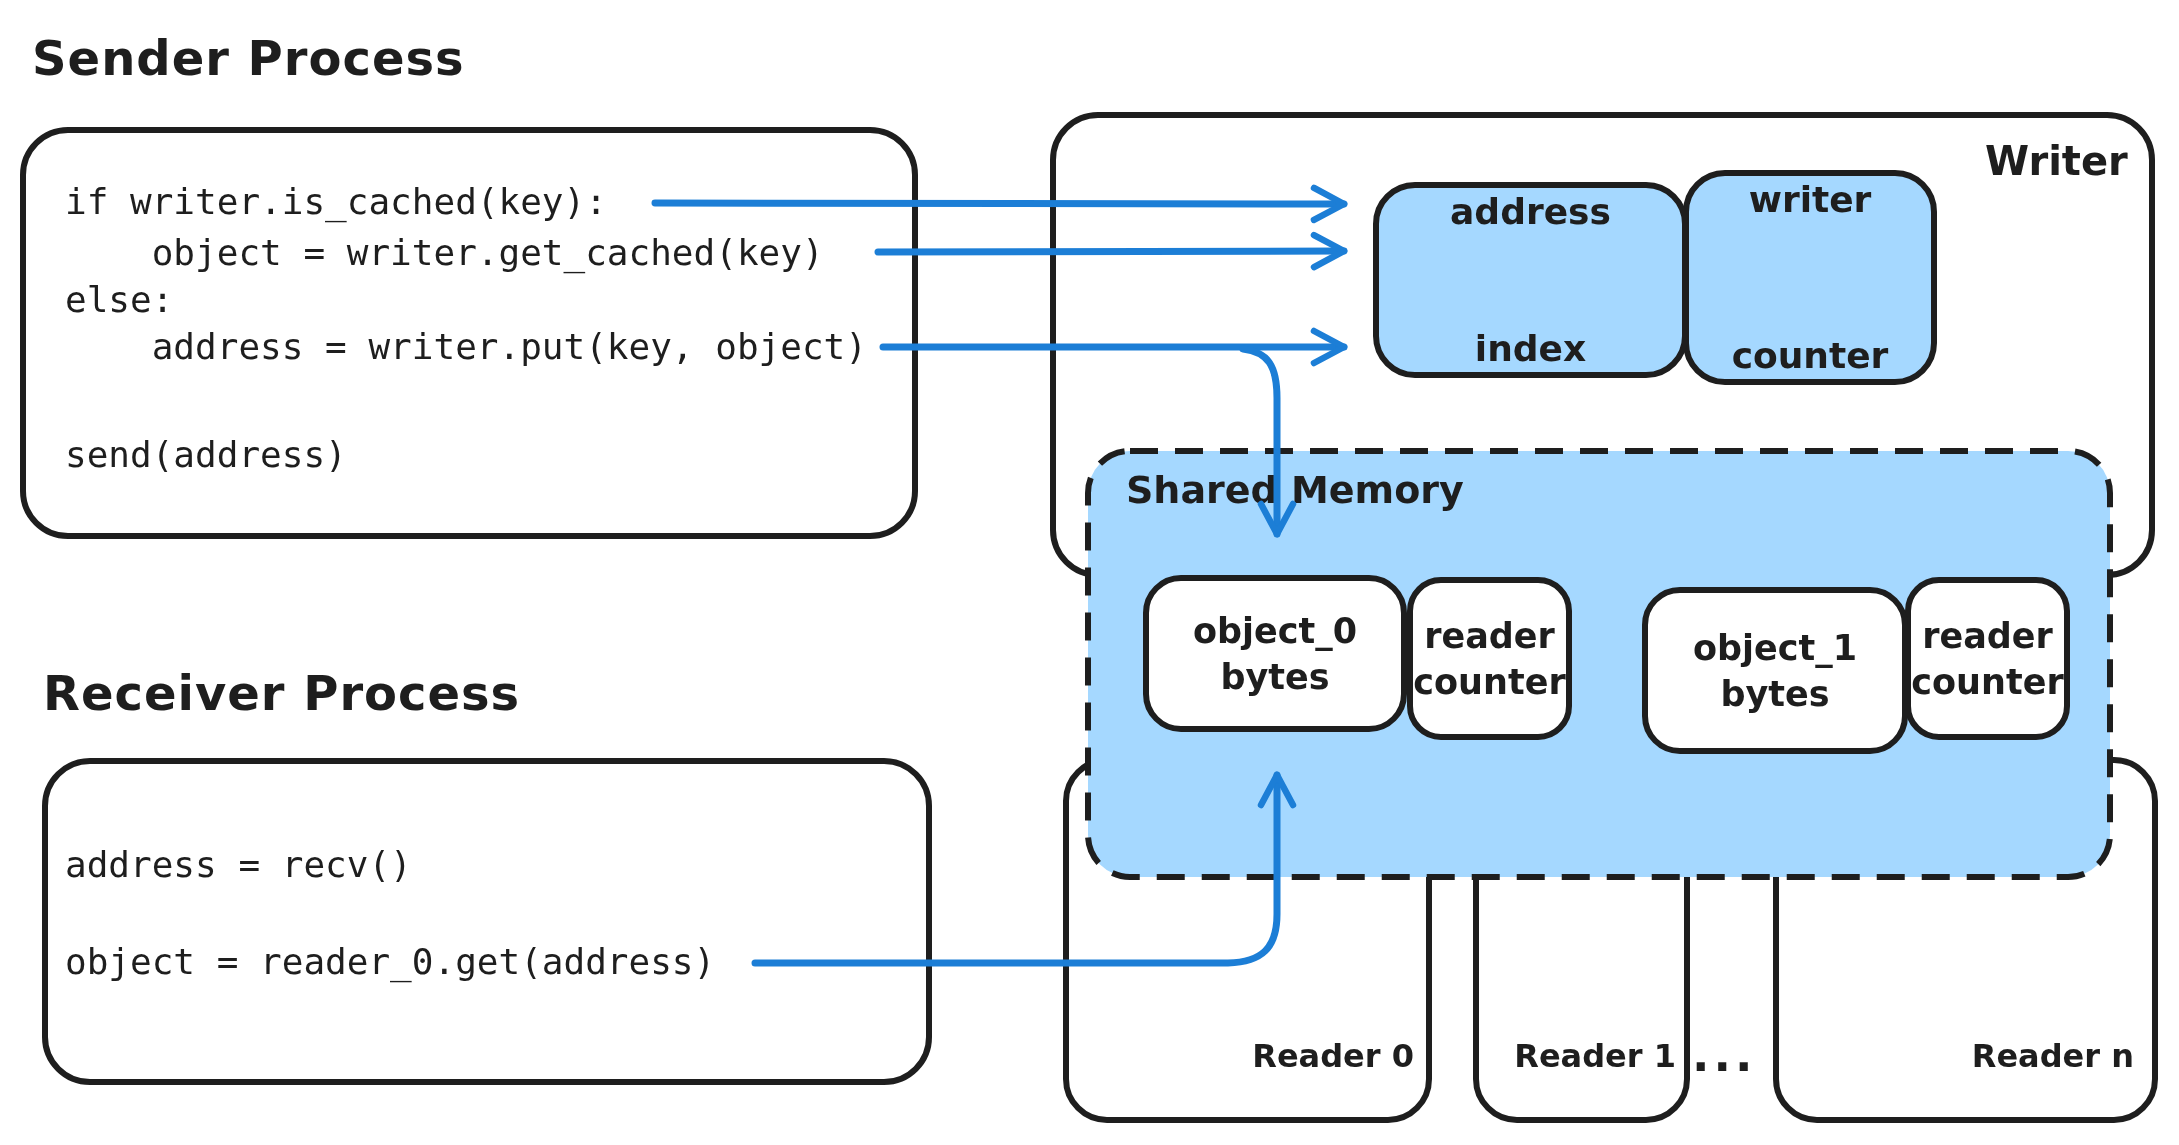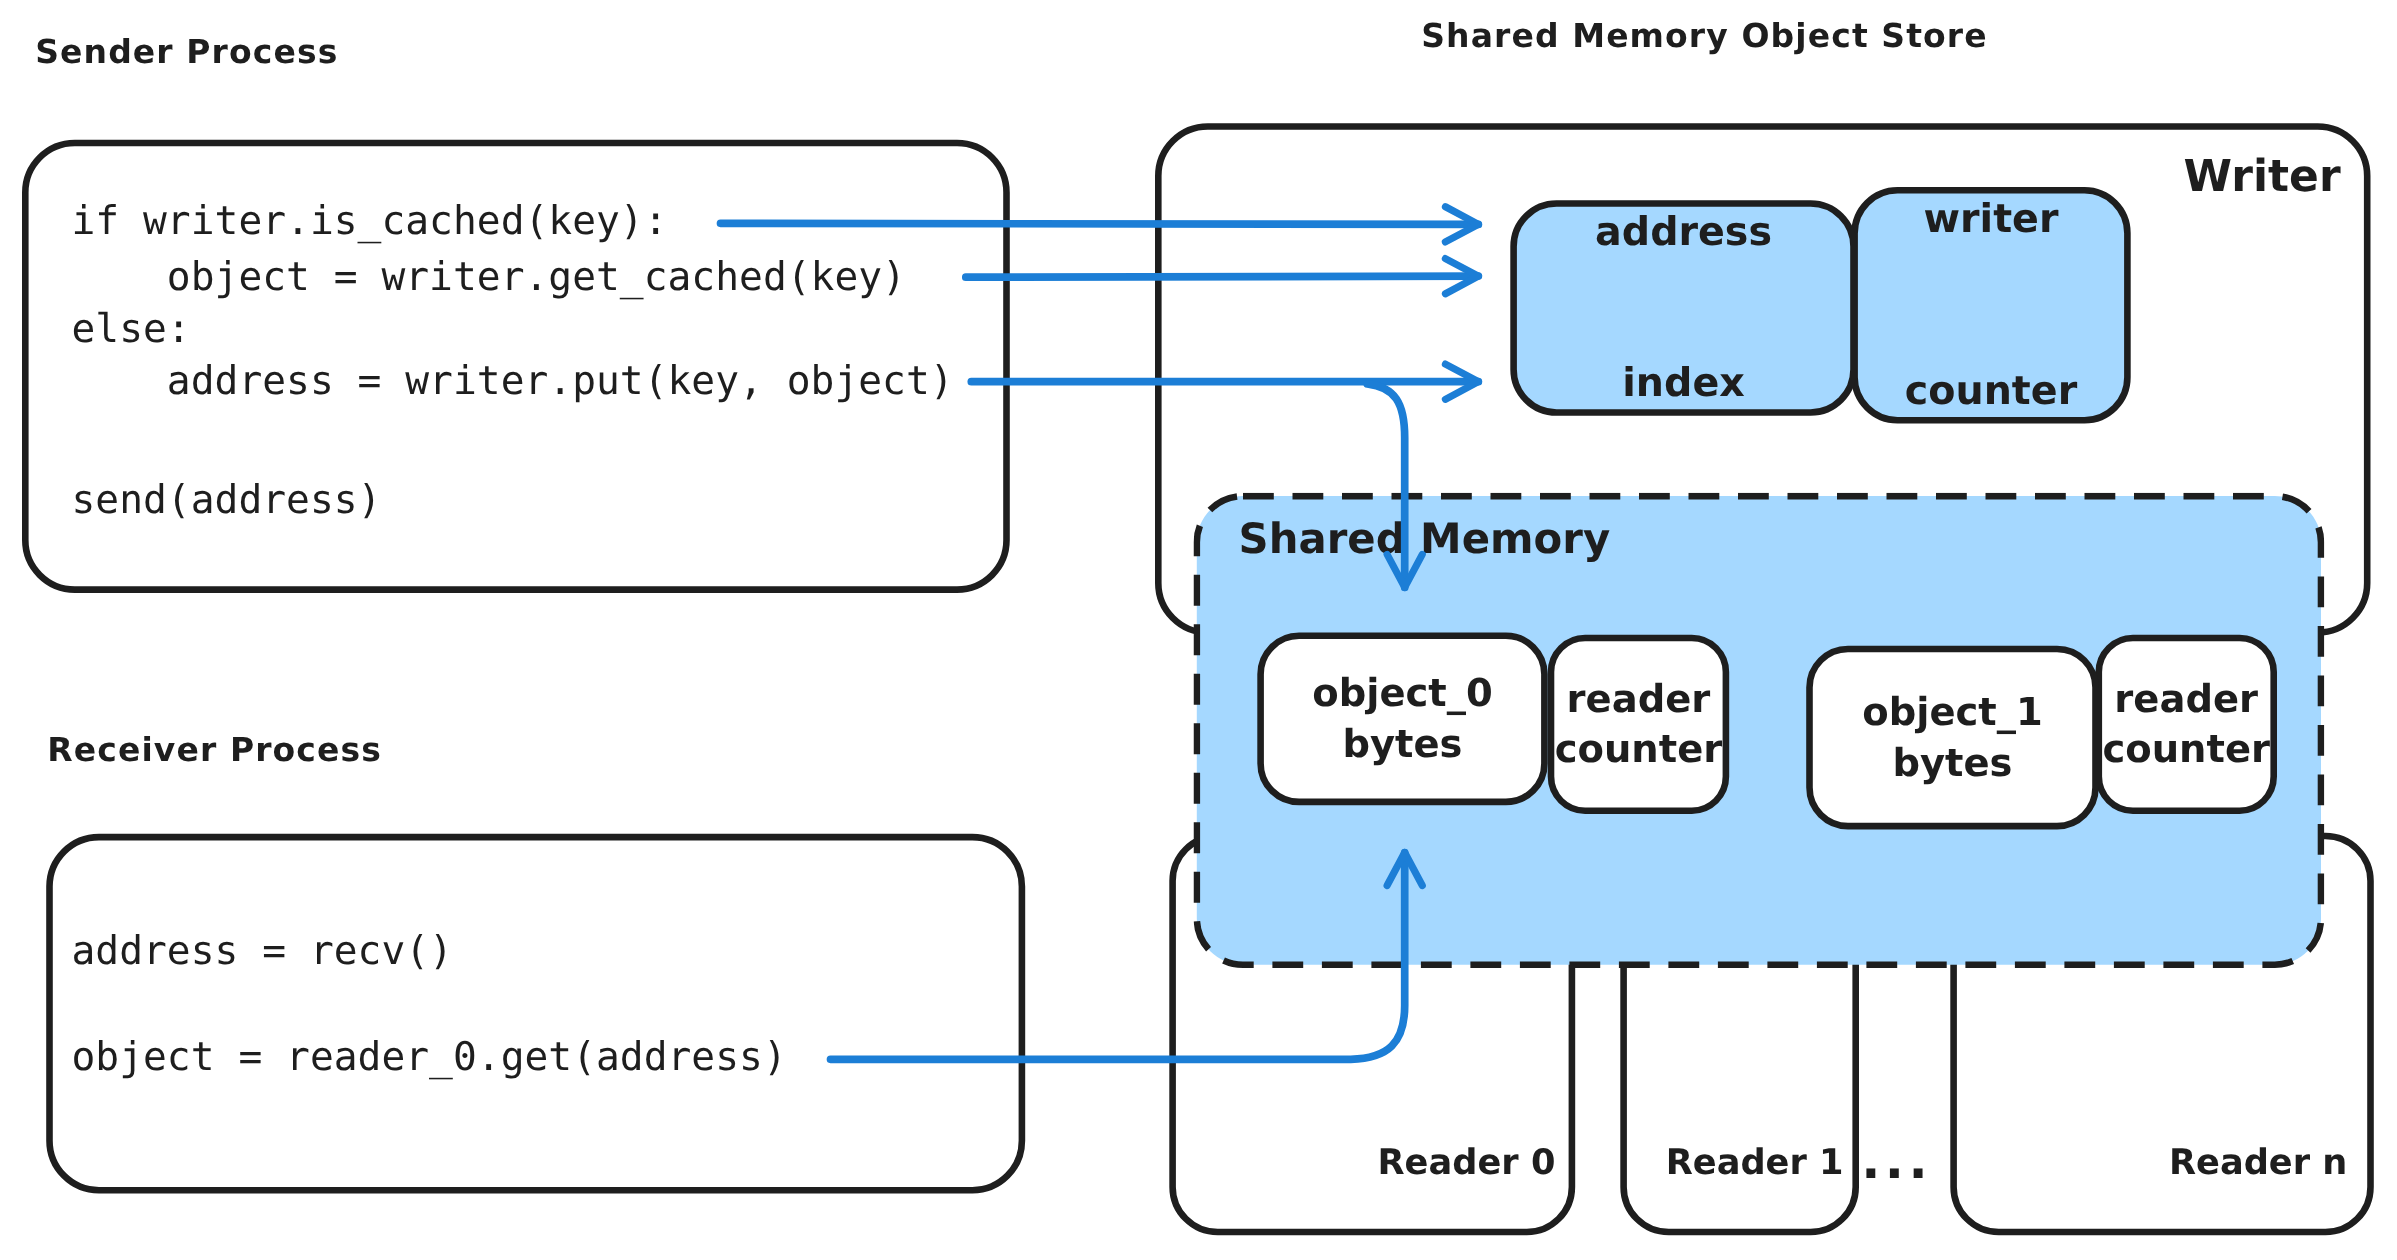--- a/index.html
+++ b/index.html
@@ -3,21 +3,21 @@
 <meta charset="utf-8">
 <style>
   :root { --stroke:#1e1e1e; --blue_fill:#a5d8ff; --arrow:#1c7ed6; --bg:#ffffff; }
   * { margin:0; padding:0; box-sizing:border-box; }
   body { background:var(--bg); }
   #canvas {
     position:relative; width:2179px; height:1145px; background:var(--bg);
     font-family:"DejaVu Sans", sans-serif; color:var(--stroke); overflow:hidden;
   }
   .abs { position:absolute; }
-  .title { font-size:30px; font-weight:600; letter-spacing:1px; white-space:nowrap; }
+  .title { font-size:48px; font-weight:600; letter-spacing:1px; white-space:nowrap; }
   .box { position:absolute; background:#fff; border:6px solid var(--stroke); border-radius:48px; }
   .codeline {
     position:absolute; left:65px; white-space:pre;
     font-family:"DejaVu Sans Mono", monospace; font-size:36px; line-height:46px; font-weight:500;
   }
   
   .sender-box   { left:20px;  top:127px; width:898px; height:412px; }
   .receiver-box { left:42px;  top:758px; width:890px; height:327px; }
   .sender-title   { left:32px; top:30px;  }
   .receiver-title { left:43px; top:665px; }
@@ -65,21 +65,20 @@
   <div class="codeline" style="top:230px;">    object = writer.get_cached(key)</div>
   <div class="codeline" style="top:277px;">else:</div>
   <div class="codeline" style="top:432px;">send(address)</div>
   <div class="codeline" style="top:324px;">    address = writer.put(key, object)</div>
 
   <div class="abs title receiver-title">Receiver Process</div>
   <div class="box receiver-box"></div>
   <div class="codeline" style="top:842px;">address = recv()</div>
   <div class="codeline" style="top:939px;">object = reader_0.get(address)</div>
 
-  <div class="abs title store-title">Shared Memory Object Store</div>
 
   <div class="box writer-box"></div>
   <div class="abs writer-label">Writer</div>
 
   <div class="box reader-box reader-0">
     <span class="reader-label">Reader 0</span>
   </div>
   <div class="box reader-box reader-1">
     <span class="reader-label">Reader 1</span>
   </div>

